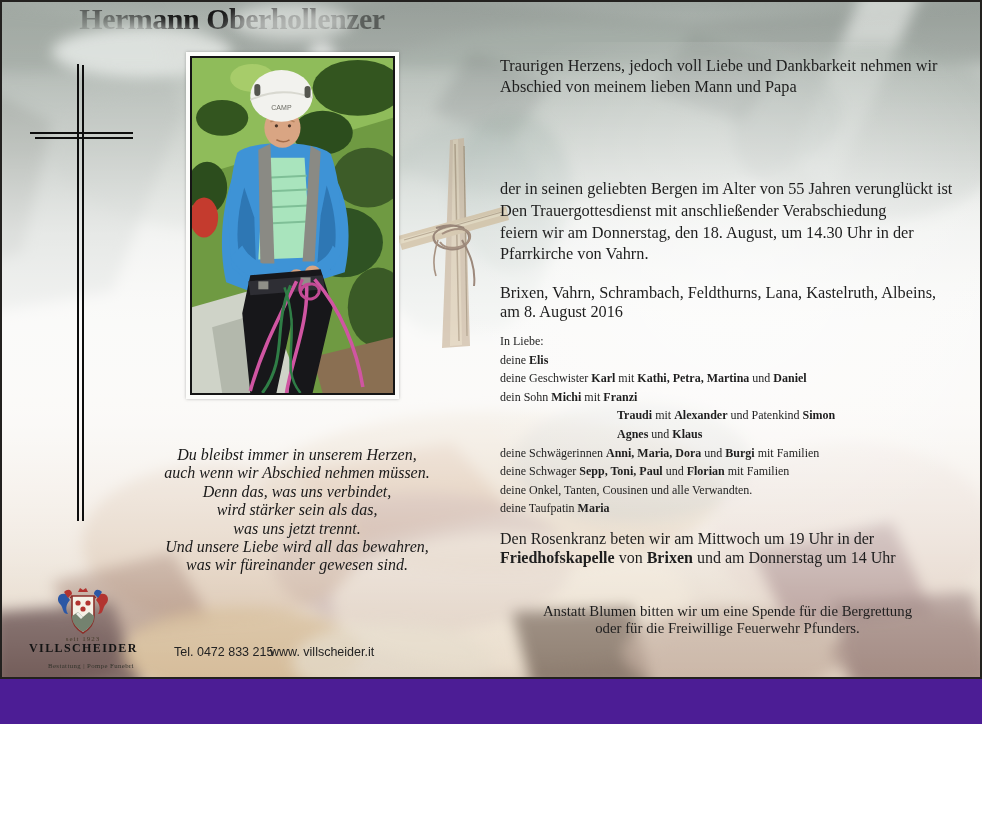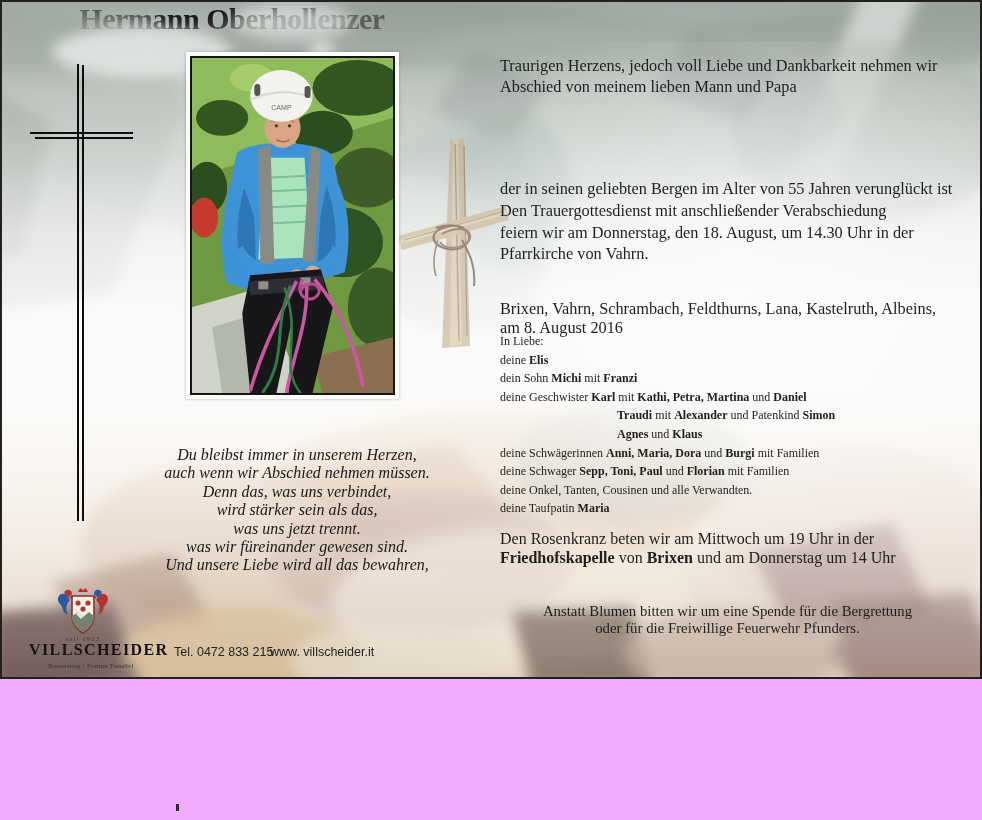--- a/index.html
+++ b/index.html
@@ -1,16 +1,16 @@
 <!DOCTYPE html>
 <html><head>
 <meta charset="utf-8">
 <style>
   html,body{margin:0;padding:0;background:#ffffff;}
-  .page{position:relative;width:982px;height:820px;background:#f0abfc;overflow:hidden;
+  .page{position:relative;width:982px;height:724px;background:#4c1d95;overflow:hidden;
         font-family:"Liberation Serif",serif;color:#1e1e1e;}
   .card{position:absolute;left:0;top:0;width:982px;height:679px;box-sizing:border-box;
         border:2px solid #23211f;overflow:hidden;
         background:linear-gradient(180deg,#a2aaa5 0%,#b9c0bb 8%,#c9cec9 18%,#dee1dd 30%,
                    #ebebe7 44%,#efebe4 58%,#eadfd2 72%,#e3d5c4 85%,#d8c6b2 100%);}
   svg{display:block;}
   .rocks{position:absolute;filter:blur(7px);}
   .wash{position:absolute;left:0;top:0;width:982px;height:679px;
         background:linear-gradient(180deg,rgba(255,255,255,0) 0%,rgba(255,255,255,.04) 9%,
                    rgba(255,255,255,.28) 22%,rgba(255,255,255,.58) 34%,rgba(255,255,255,.76) 48%,
@@ -29,32 +29,32 @@
          padding:4px;box-sizing:border-box;box-shadow:0 0 3px rgba(60,60,60,.35);}
   .photo-inner{width:100%;height:100%;border:2px solid #151515;box-sizing:border-box;overflow:hidden;}
   
   .wood{position:absolute;left:396px;top:134px;width:112px;height:216px;opacity:.62;}
   
   .tblock{position:absolute;white-space:nowrap;}
   .intro{left:498px;top:54px;font-size:16.3px;line-height:20.6px;}
   .title{left:498px;top:112px;width:460px;text-align:center;font-size:30px;font-weight:bold;
          letter-spacing:-0.5px;color:#161616;white-space:nowrap;}
   .service{left:498px;top:176px;font-size:16.3px;line-height:21.8px;}
-  .places{left:498px;top:281px;font-size:16.3px;line-height:19.2px;margin-top:16px;}
+  .places{left:498px;top:281px;font-size:16.3px;line-height:19.2px;}
   .family{left:498px;top:330px;font-size:12px;line-height:18.6px;}
   .family .indent{padding-left:117px;}
   .rosary{left:498px;top:528px;width:455px;text-align:left;font-size:16px;line-height:18.8px;}
   .donation{left:498px;top:601px;width:455px;text-align:center;font-size:14.8px;line-height:17.4px;}
   .poem{left:145px;top:444px;width:300px;text-align:center;font-style:italic;font-size:16px;
         line-height:18.4px;color:#191919;}
   
   .crest{position:absolute;left:54px;top:584px;width:54px;height:50px;}
   .since{position:absolute;left:52px;top:633px;width:58px;text-align:center;font-size:7px;
          letter-spacing:1px;color:#463c2c;}
-  .brand{position:absolute;left:27px;top:639px;font-size:16px;font-weight:700;letter-spacing:1.4px;
+  .brand{position:absolute;left:27px;top:639px;font-size:12px;font-weight:700;letter-spacing:1.4px;
          color:#141414;white-space:nowrap;}
   .brand-sub{position:absolute;left:46px;top:660px;font-size:6.8px;letter-spacing:.4px;color:#33332b;
          white-space:nowrap;}
   .contact{position:absolute;top:643px;font-size:12.5px;font-family:"Liberation Sans",sans-serif;
          color:#232323;white-space:nowrap;}
   .phone{left:172px;}
   .website{left:268px;}
   .stray{position:absolute;left:176px;top:804px;width:3px;height:7px;background:#2a2a2a;}
   b{font-weight:bold;}
 </style>
@@ -201,22 +201,22 @@
       </div>
 
     <div class="tblock places">
         <div>Brixen, Vahrn, Schrambach, Feldthurns, Lana, Kastelruth, Albeins,</div>
         <div>am 8. August 2016</div>
       </div>
 
     <div class="tblock family">
       <div><span>In Liebe:</span></div>
       <div><span>deine </span><b>Elis</b></div>
+      <div><span>deine Geschwister </span><b>Karl</b><span> mit </span><b>Kathi, Petra, Martina</b><span> und </span><b>Daniel</b></div>
       <div><span>dein Sohn </span><b>Michi</b><span> mit </span><b>Franzi</b></div>
-      <div><span>deine Geschwister </span><b>Karl</b><span> mit </span><b>Kathi, Petra, Martina</b><span> und </span><b>Daniel</b></div>
       <div class="indent"><b>Traudi</b><span> mit </span><b>Alexander</b><span> und Patenkind </span><b>Simon</b></div>
       <div class="indent"><b>Agnes</b><span> und </span><b>Klaus</b></div>
       <div><span>deine Schwägerinnen </span><b>Anni, Maria, Dora</b><span> und </span><b>Burgi</b><span> mit Familien</span></div>
       <div><span>deine Schwager </span><b>Sepp, Toni, Paul</b><span> und </span><b>Florian</b><span> mit Familien</span></div>
       <div><span>deine Onkel, Tanten, Cousinen und alle Verwandten.</span></div>
       <div><span>deine Taufpatin </span><b>Maria</b></div>
     </div>
 
     <div class="tblock rosary">
       <div><span>Den Rosenkranz beten wir am Mittwoch um 19 Uhr in der</span></div>
@@ -227,22 +227,22 @@
         <div>Anstatt Blumen bitten wir um eine Spende für die Bergrettung</div>
         <div>oder für die Freiwillige Feuerwehr Pfunders.</div>
       </div>
 
     <div class="tblock poem">
         <div>Du bleibst immer in unserem Herzen,</div>
         <div>auch wenn wir Abschied nehmen müssen.</div>
         <div>Denn das, was uns verbindet,</div>
         <div>wird stärker sein als das,</div>
         <div>was uns jetzt trennt.</div>
+        <div>Und unsere Liebe wird all das bewahren,</div>
         <div>was wir füreinander gewesen sind.</div>
-        <div>Und unsere Liebe wird all das bewahren,</div>
       </div>
 
     <div class="crest">
       <svg width="54" height="50" viewBox="0 0 54 50">
         <path d="M10,8 C2,6 0,14 4,18 C8,22 6,28 12,28 C8,22 12,16 14,14 Z" fill="#2b57a5"></path>
         <path d="M8,6 C12,2 16,4 16,8 L12,12 Z" fill="#b23430"></path>
         <path d="M44,8 C52,6 54,14 50,18 C46,22 48,28 42,28 C46,22 42,16 40,14 Z" fill="#b23430"></path>
         <path d="M46,6 C42,2 38,4 38,8 L42,12 Z" fill="#2b57a5"></path>
         <path d="M22,6 L32,6 L30,2 L27,4 L24,2 Z" fill="#b23430"></path>
         <path d="M16,10 L38,10 L38,30 C38,38 32,44 27,47 C22,44 16,38 16,30 Z" fill="#f5f1e6" stroke="#8b2f2a" stroke-width="1.6"></path>

